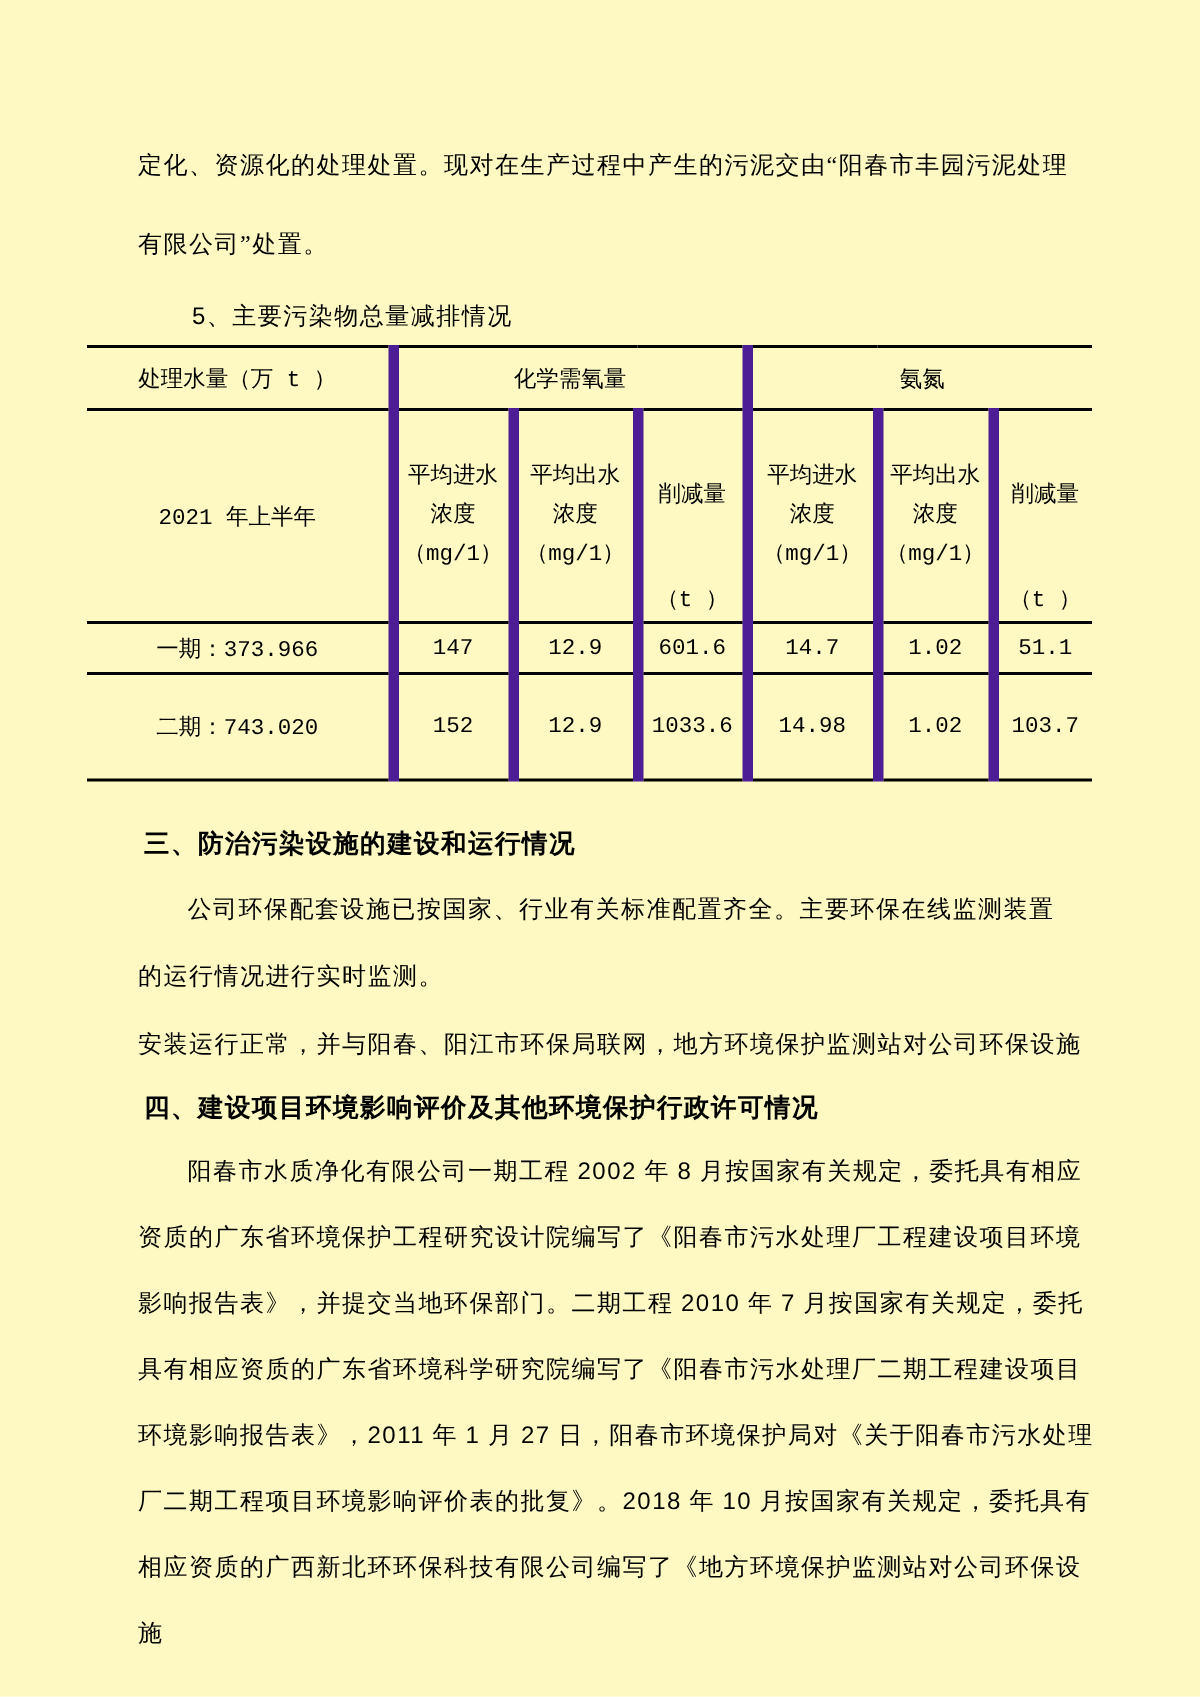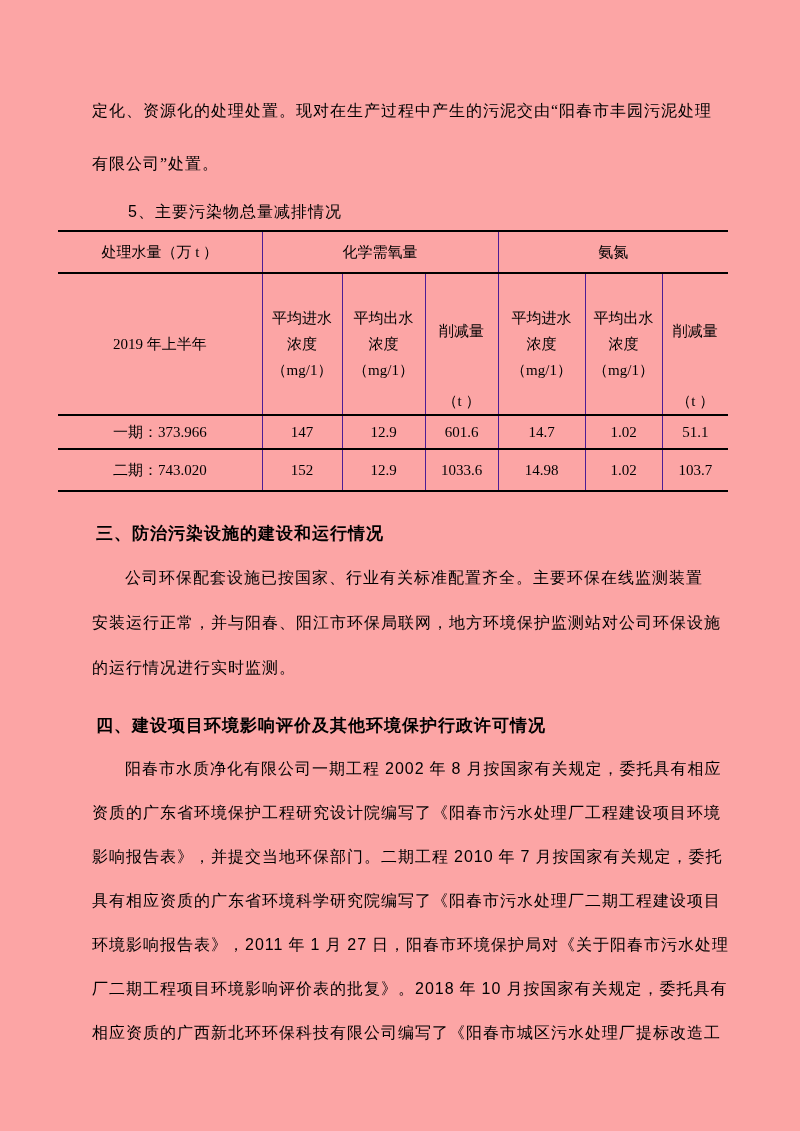--- a/index.html
+++ b/index.html
@@ -1,19 +1,19 @@
 <!DOCTYPE html>
 <html lang="zh"><head>
 <meta charset="utf-8">
 <style>
   html,body{margin:0;padding:0;}
   .page{
     position:relative;
     width:800px;height:1131px;
-    background:#fca5a5;
+    background:#fef9c3;
     color:#000;
     font-family:"Liberation Serif","DejaVu Serif",serif;
     font-size:16px;
     overflow:hidden;
     box-sizing:border-box;
   }
   .intro{
     padding-top:84px;
     margin:0 70px 0 92px;
     line-height:53px;
@@ -29,42 +29,43 @@
     line-height:28px;
     letter-spacing:1px;
   }
   table.redux{
     border-collapse:collapse;
     table-layout:fixed;
     margin:4px 0 0 58px;
     width:670px;
     border-top:2px solid #000;
     font-size:15px;
+    font-family:Liberation Mono, monospace;
   }
   table.redux td{
     text-align:center;
     vertical-align:middle;
     padding:0;
     border-bottom:2px solid #000;
   }
-  table.redux td.vl{border-left:1px solid #4c1d95;}
+  table.redux td.vl{border-left:7px solid #4c1d95;}
   tr.hrow1{height:42px;}
   tr.hrow2{height:88px;}
   tr.drow1{height:34px;}
-  tr.drow2{height:42px;}
+  tr.drow2{height:71px;}
   .sub3 div{line-height:26px;}
   .sub2 div{line-height:26px;margin-top:44px;}
   .sec-heading{
     font-family:Liberation Mono, monospace;
     font-weight:bold;
     font-size:17px;
     letter-spacing:1px;
     margin:30px 70px 0 96px;
   }
-  .sec-heading.h4{margin-top:24px;}
+  .sec-heading.h4{margin-top:8px;}
   .body-par{
     margin:10px 70px 0 92px;
     letter-spacing:1px;
   }
   .body-par .ln{line-height:45px;}
   .body-par.s4 .ln{line-height:44px;}
   .body-par .ln.first{text-indent:33px;}
   .num{font-family:"Liberation Sans","DejaVu Sans",sans-serif;}
 </style>
 </head>
@@ -90,21 +91,21 @@
         <col style="width:77px">
         <col style="width:66px">
     </colgroup>
     <tbody>
         <tr class="hrow1">
       <td>处理水量（万 t ）</td>
       <td class="vl" colspan="3">化学需氧量</td>
       <td class="vl" colspan="3">氨氮</td>
     </tr>
     <tr class="hrow2">
-      <td>2019 年上半年</td>
+      <td>2021 年上半年</td>
       <td class="vl sub3">
         <div>平均进水</div>
         <div>浓度</div>
         <div>（mg/1）</div>
       </td>
       <td class="vl sub3">
         <div>平均出水</div>
         <div>浓度</div>
         <div>（mg/1）</div>
       </td>
@@ -144,28 +145,28 @@
       <td class="vl">14.98</td>
       <td class="vl">1.02</td>
       <td class="vl">103.7</td>
     </tr>
   </tbody>
     </table>
 
   <div class="sec-heading">三、防治污染设施的建设和运行情况</div>
   <div class="body-par s3">
     <div class="ln first">公司环保配套设施已按国家、行业有关标准配置齐全。主要环保在线监测装置</div>
+    <div class="ln">的运行情况进行实时监测。</div>
     <div class="ln">安装运行正常，并与阳春、阳江市环保局联网，地方环境保护监测站对公司环保设施</div>
-    <div class="ln">的运行情况进行实时监测。</div>
   </div>
 
   <div class="sec-heading h4">四、建设项目环境影响评价及其他环境保护行政许可情况</div>
   <div class="body-par s4">
     <div class="ln first">阳春市水质净化有限公司一期工程 <span class="num">2002</span> 年 <span class="num">8</span> 月按国家有关规定，委托具有相应</div>
     <div class="ln">资质的广东省环境保护工程研究设计院编写了《阳春市污水处理厂工程建设项目环境</div>
     <div class="ln">影响报告表》，并提交当地环保部门。二期工程 <span class="num">2010</span> 年 <span class="num">7</span> 月按国家有关规定，委托</div>
     <div class="ln">具有相应资质的广东省环境科学研究院编写了《阳春市污水处理厂二期工程建设项目</div>
     <div class="ln">环境影响报告表》，<span class="num">2011</span> 年 <span class="num">1</span> 月 <span class="num">27</span> 日，阳春市环境保护局对《关于阳春市污水处理</div>
     <div class="ln">厂二期工程项目环境影响评价表的批复》。<span class="num">2018</span> 年 <span class="num">10</span> 月按国家有关规定，委托具有</div>
-    <div class="ln">相应资质的广西新北环环保科技有限公司编写了《阳春市城区污水处理厂提标改造工</div>
+    <div class="ln">相应资质的广西新北环环保科技有限公司编写了《地方环境保护监测站对公司环保设施</div>
   </div>
 
 </div>
 
 </body></html>

